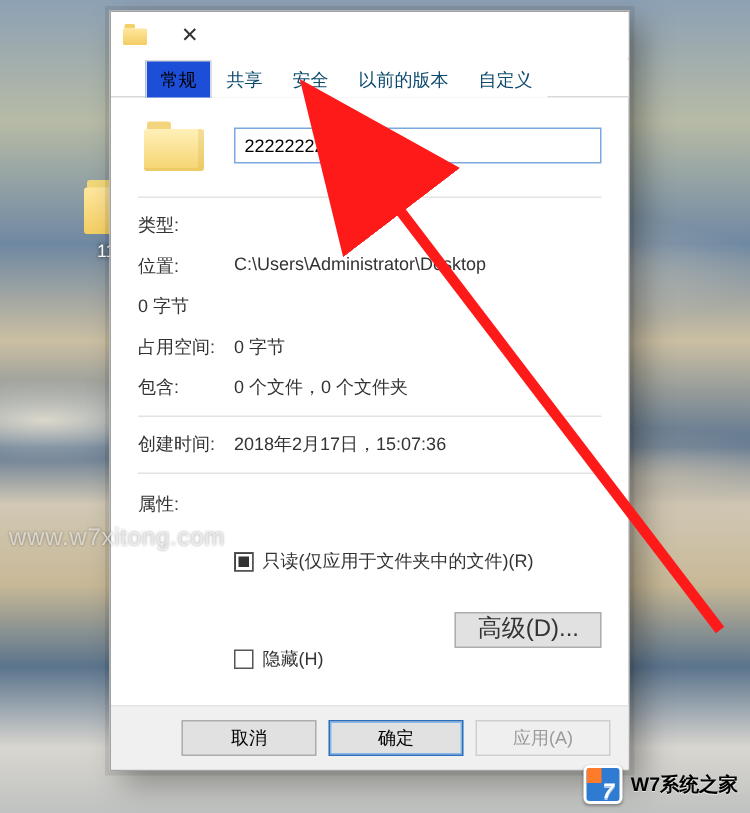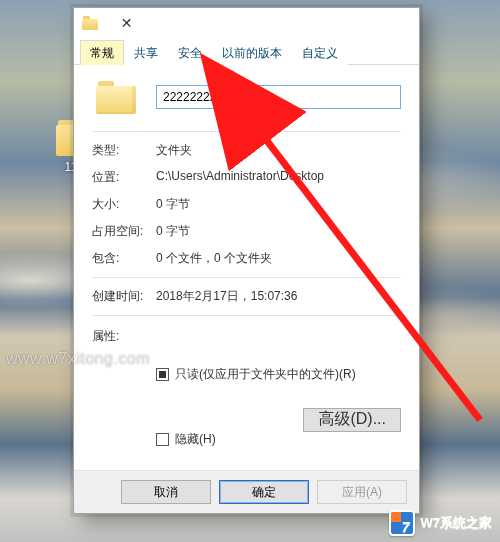--- a/index.html
+++ b/index.html
@@ -152,22 +152,23 @@
     color: #0c4a6e;
     border: 1px solid transparent;
     border-bottom: none;
     margin-right: 0px;
     position: relative;
     top: 1px;
     background: #fff;
   }
   .tab.active {
     border-color: #d9d9d9;
-    background: #fef9c3;
+    background: #1d4ed8;
     color: #000;
+    margin-left: 17px;
   }
 
   
   .body {
     flex: 1;
     padding: 12px 18px 8px 18px;
     color: #333;
     overflow: hidden;
   }
   .row-top {
@@ -327,21 +328,21 @@
     text-shadow: 0 0 2px rgba(0,0,0,0.4);
   }
 
   
   .site-logo {
     position: absolute;
     right: 8px;
     bottom: 6px;
     display: flex;
     align-items: center;
-    color: #ffffff;
+    color: #000000;
     font-size: 13px;
     font-weight: bold;
     text-shadow: 0 1px 0 rgba(255,255,255,0.6);
   }
   .logo-badge {
     width: 22px; height: 22px;
     background: #2f7bd1;
     border: 2px solid #fff;
     border-radius: 4px;
     margin-right: 6px;
@@ -396,28 +397,26 @@
 
     <div class="row-top">
       <div class="big-folder"></div>
       <input class="name-input" type="text" value="222222222222" style="">
     </div>
 
     <hr class="sep">
 
     <div class="prop-row">
       <div class="label">类型:</div>
-      <div class="value">文件夹</div>
     </div>
     <div class="prop-row">
       <div class="label">位置:</div>
       <div class="value">C:\Users\Administrator\Desktop</div>
     </div>
     <div class="prop-row">
-      <div class="label">大小:</div>
       <div class="value">0 字节</div>
     </div>
     <div class="prop-row">
       <div class="label">占用空间:</div>
       <div class="value">0 字节</div>
     </div>
     <div class="prop-row">
       <div class="label">包含:</div>
       <div class="value">0 个文件，0 个文件夹</div>
     </div>

